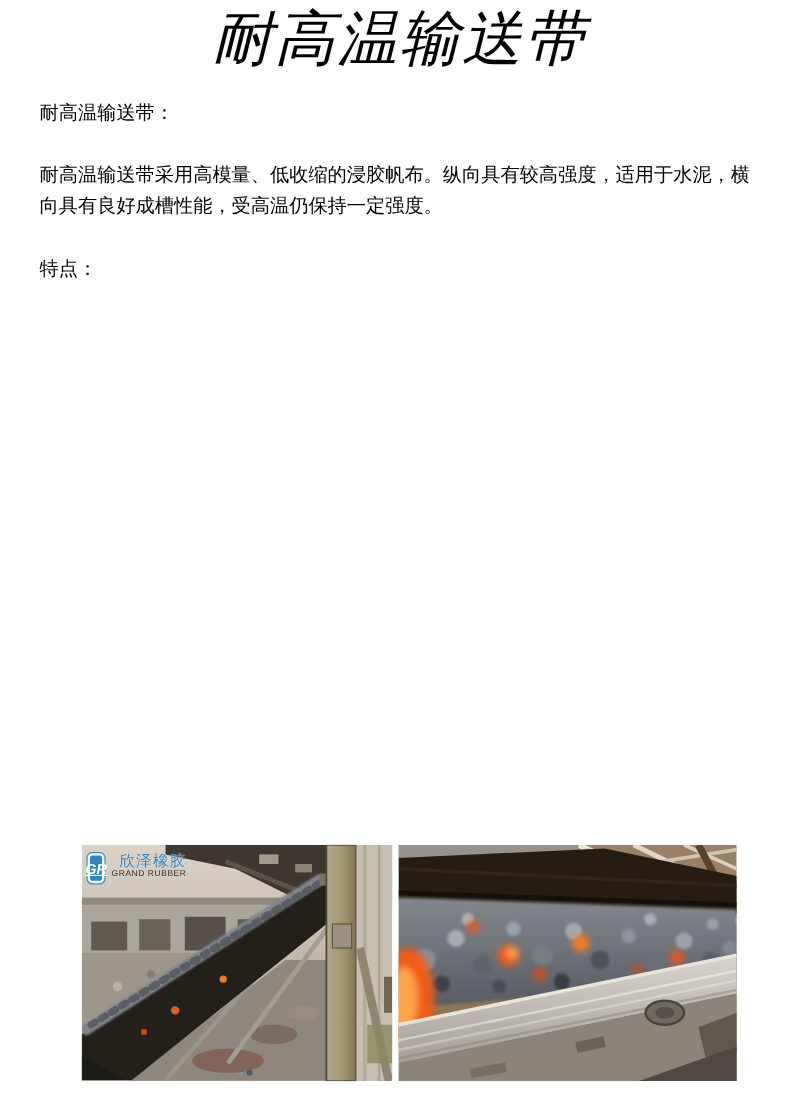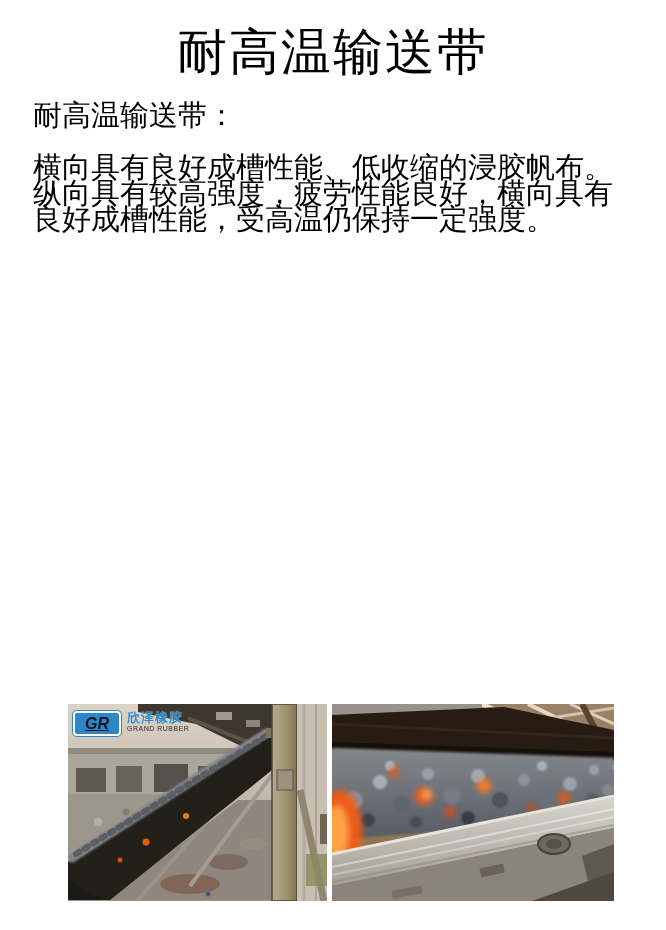--- a/index.html
+++ b/index.html
@@ -2,63 +2,64 @@
 <html><head>
 <meta charset="utf-8">
 <style>
   html,body{margin:0;padding:0;}
   body{
     width:666px;height:930px;overflow:hidden;background:#ffffff;
     font-family:"Liberation Sans","DejaVu Sans",sans-serif;color:#000;
     position:relative;
   }
   .page-title{
-    margin:0;padding-top:20px;line-height:64px;
+    margin:0;line-height:64px;
     font-size:50px;font-weight:400;letter-spacing:2px;text-align:center;
-    color:#000;white-space:nowrap;
+    color:#000;white-space:nowrap;font-style:italic;
   }
   .content{
     padding:18px 33px 0 33px;width:600px;box-sizing:content-box;
   }
   .block{
     margin:0 0 26px 0;
-    font-size:29px;line-height:26px;
+    font-size:16px;line-height:26px;
     white-space:pre-wrap;word-break:break-all;
   }
   .photos{position:absolute;left:0;top:704px;width:666px;height:197px;}
   .photo{position:absolute;top:0;height:197px;overflow:hidden;}
   .photo svg{display:block;width:100%;height:100%;}
   .photo-left{left:68px;width:259px;}
   .photo-right{left:332px;width:282px;}
   .logo{
     position:absolute;top:6px;left:4px;display:flex;gap:5px;align-items:flex-start;
   }
   .logo-mark{
-    width:50px;height:27px;background:#2e86c6;border-radius:5px;flex:0 0 auto;
-    color:#0f172a;font-weight:bold;font-style:italic;font-size:16px;
+    width:16px;height:27px;background:#2e86c6;border-radius:5px;flex:0 0 auto;
+    color:#ffffff;font-weight:bold;font-style:italic;font-size:12px;
     display:flex;align-items:center;justify-content:center;
     box-shadow:inset 0 0 0 1px #2e86c6, inset 0 0 0 3px #ffffff;
     text-decoration:underline;
   }
   .logo-cn{
-    color:#2e86c6;font-size:13px;font-weight:bold;letter-spacing:1px;line-height:15px;
-    text-shadow:0 0 1px rgba(255,255,255,.8);white-space:nowrap;
+    color:#2e86c6;font-size:13px;font-weight:normal;letter-spacing:1px;line-height:15px;
+    text-shadow:0 0 1px rgba(255,255,255,.8);white-space:nowrap;text-align:right;
   }
   .logo-en{
     color:#2b2b2b;font-size:7px;letter-spacing:.5px;line-height:8px;white-space:nowrap;
   }
 </style>
 </head>
 <body>
 
 <h1 class="page-title">耐高温输送带</h1>
 
 <div class="content">
   <div class="block">耐高温输送带：</div>
-  <div class="block">横向具有良好成槽性能、低收缩的浸胶帆布。纵向具有较高强度，疲劳性能良好，横向具有良好成槽性能，受高温仍保持一定强度。</div>
+  <div class="block">耐高温输送带采用高模量、低收缩的浸胶帆布。纵向具有较高强度，适用于水泥，横向具有良好成槽性能，受高温仍保持一定强度。</div>
+  <div class="block">特点：</div>
 </div>
 
 <div class="photos">
 
   <div class="photo photo-left">
     <svg viewBox="0 0 259 197" preserveAspectRatio="none" aria-hidden="true">
       <defs>
         <linearGradient id="skyL" x1="0" y1="0" x2="0" y2="1">
           <stop offset="0" stop-color="#ddd2c6"></stop>
           <stop offset="0.45" stop-color="#c3baac"></stop>

